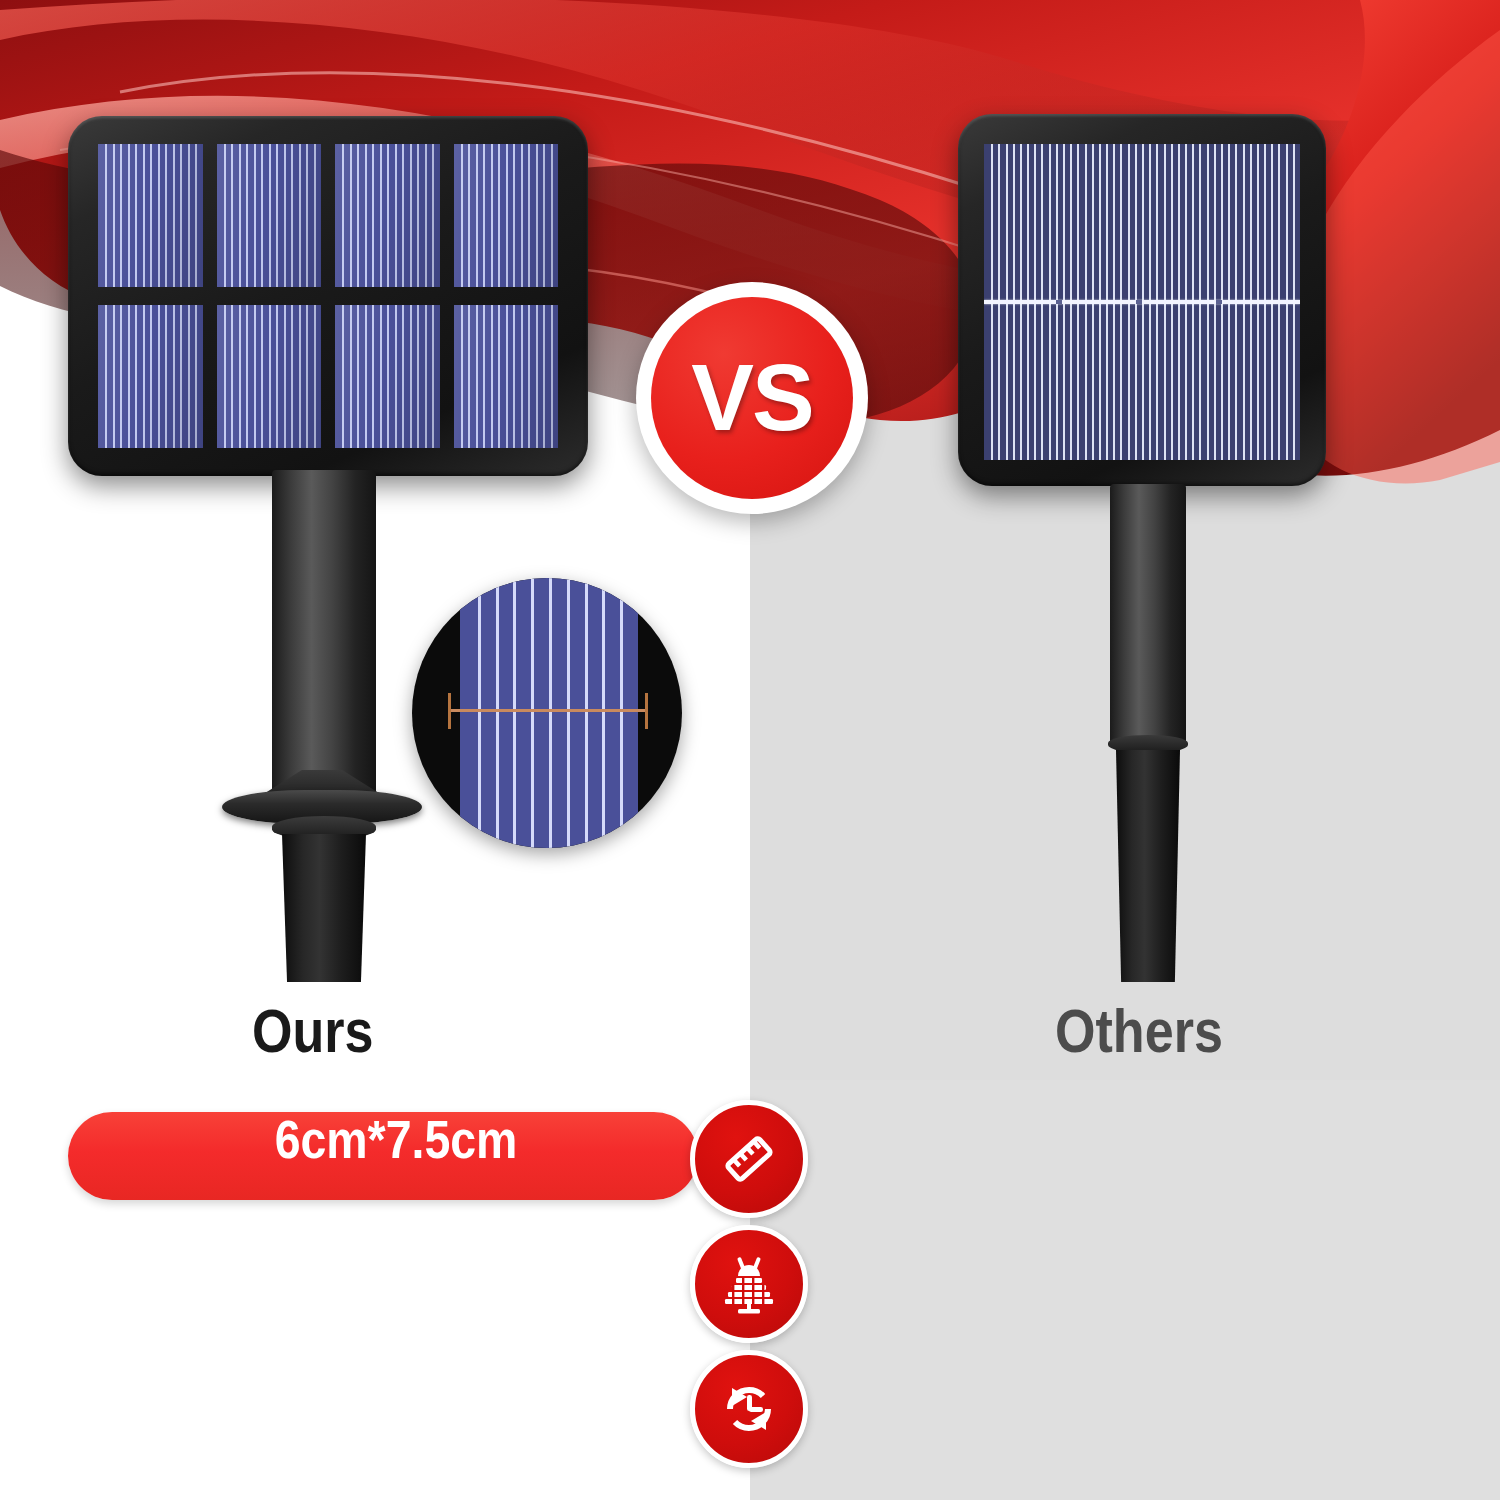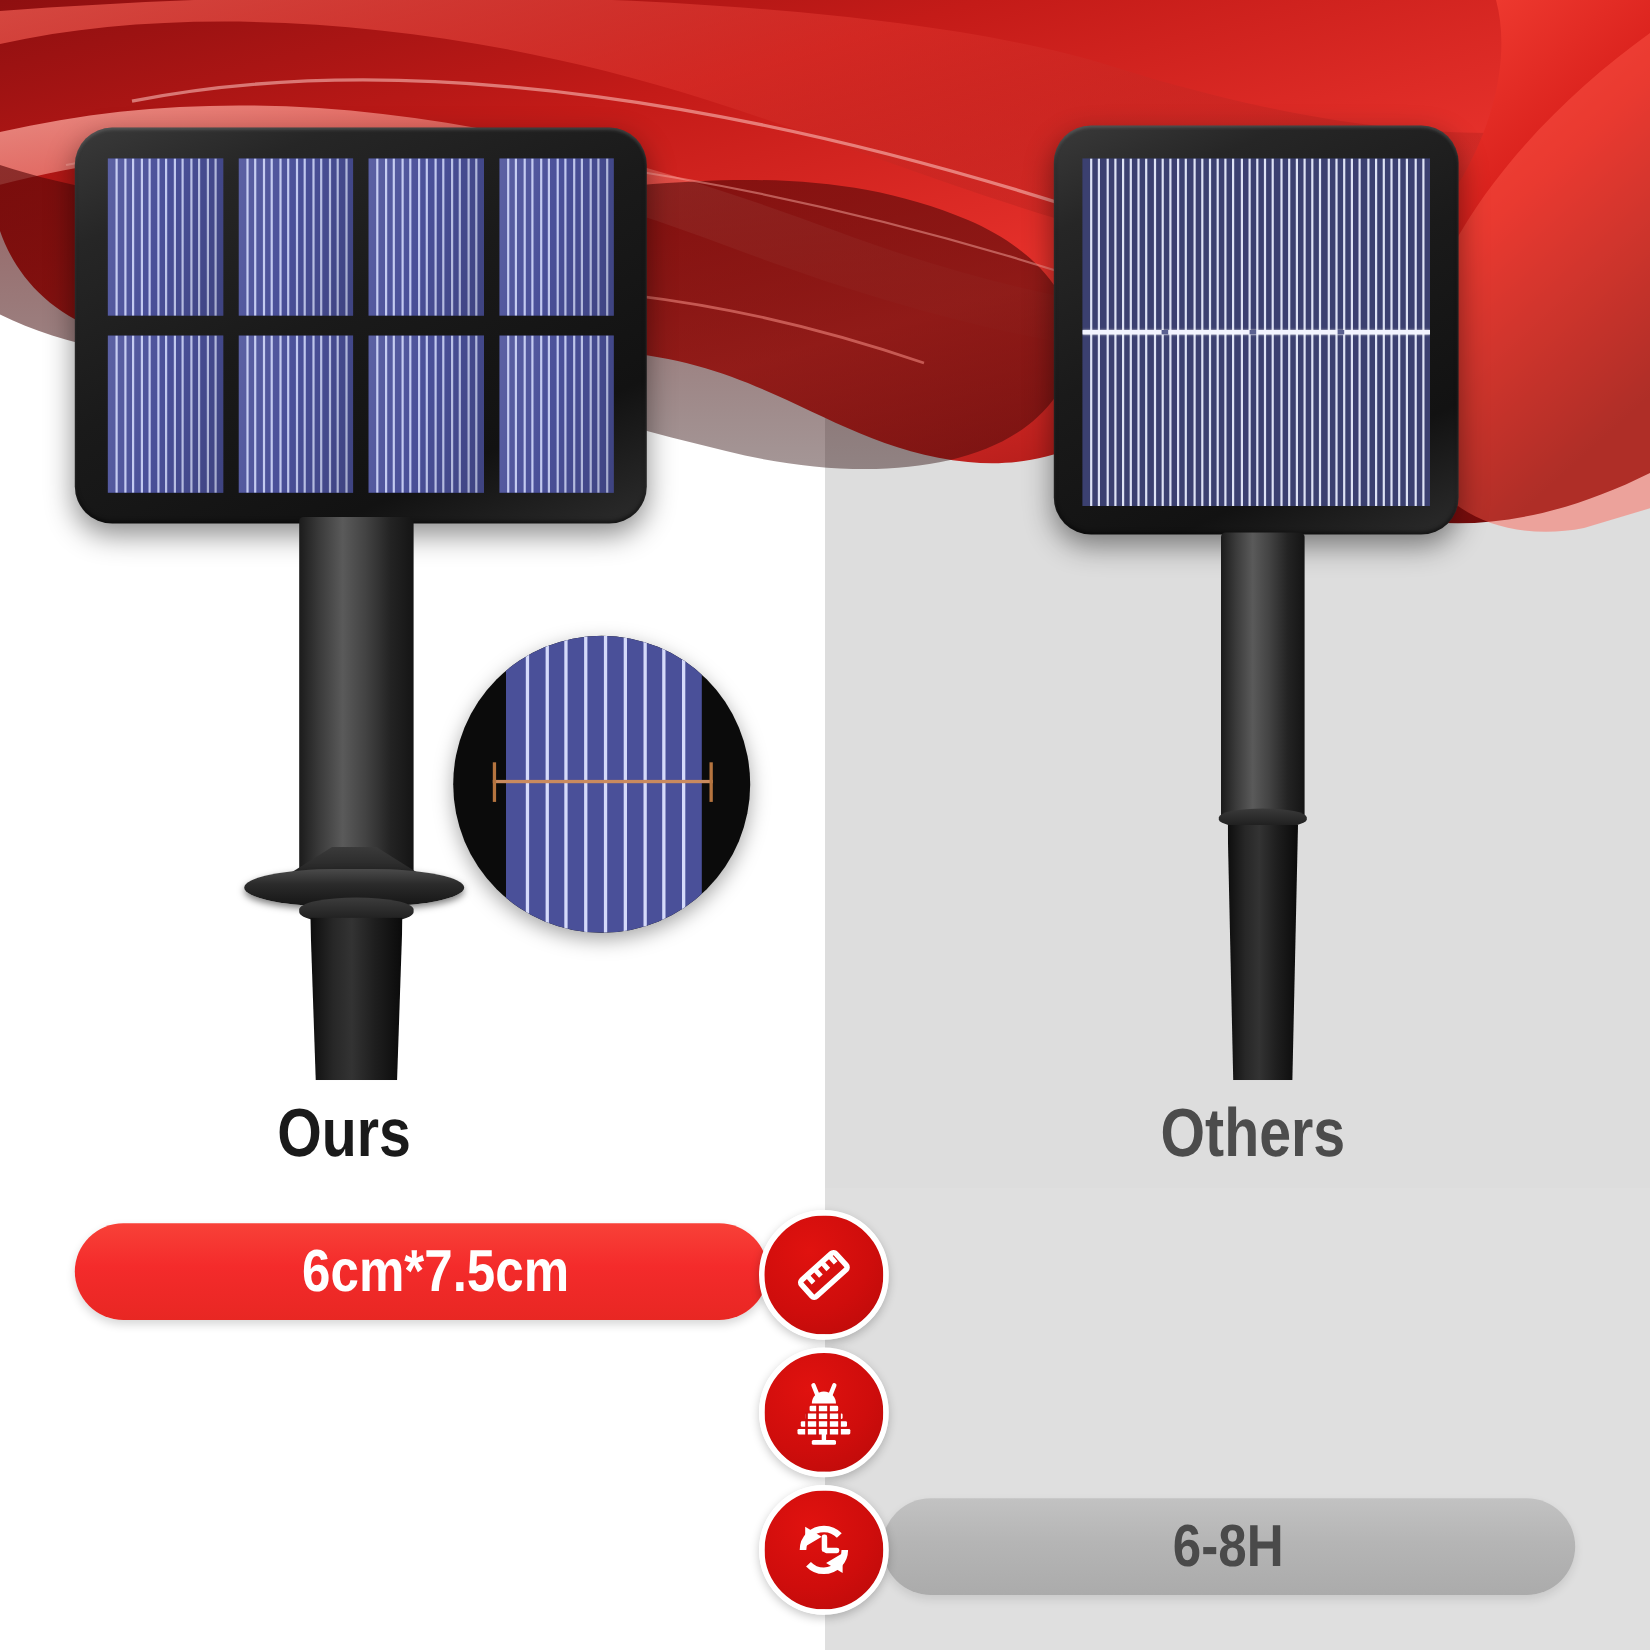--- a/index.html
+++ b/index.html
@@ -145,21 +145,21 @@
   }
   #label-ours   { left:252px;  top:1000px; color:#1a1a1a; }
   #label-others { left:1055px; top:1000px; color:#4c4c4c; }
 
   
   #rows { position:absolute; left:0; top:1098px; width:1500px; }
   .row { position:relative; height:125px; }
 
   .bar {
     position:absolute; top:14px; height:88px; border-radius:44px;
-    display:flex; align-items:center;
+    display:flex; align-items:flex-start;
   }
   .bar-left {
     left:68px; width:630px;
     background:linear-gradient(180deg,#f84138 0%,#f42b2b 45%,#e82723 100%);
     justify-content:center;
     box-shadow:0 4px 9px rgba(0,0,0,.16);
   }
   .bar-right {
     left:802px; width:630px;
     background:linear-gradient(180deg,#c2c2c2 0%,#b5b5b5 45%,#ababab 100%);
@@ -446,20 +446,25 @@
         <div class="finger" style="left: 106.8px;"></div>
         <div class="finger" style="left: 124.6px;"></div>
         <div class="finger" style="left: 142.4px;"></div>
         <div class="finger" style="left: 160.2px;"></div>
       </div>
     <div id="mag-busbar"></div>
     <div class="mag-tick" style="left:36px;"></div>
     <div class="mag-tick" style="left:233px;"></div>
   </div>
 
+  <div id="vs-badge">
+    <div id="vs-inner">
+      <span id="vs-text">VS</span>
+    </div>
+  </div>
 
   <div class="side-label" id="label-ours">Ours</div>
   <div class="side-label" id="label-others">Others</div>
 
   <div id="rows">
 
     <div class="row">
       <div class="bar bar-left">
         <span class="bar-text">6cm*7.5cm</span>
       </div>
@@ -499,23 +504,20 @@
             <rect x="46" y="33" width="2.4" height="21"></rect>
           </g>
 
           <rect x="31" y="52" width="4" height="7" fill="#fff"></rect>
           <rect x="22" y="58" width="22" height="4.5" rx="1.5" fill="#fff"></rect>
         </svg>
       </div>
     </div>
 
     <div class="row">
-      <div class="bar bar-right">
-        <span class="bar-text">6-8H</span>
-      </div>
       <div class="icon-circle">
         <svg width="66" height="66" viewBox="0 0 66 66">
 
           <path d="M14 33 a19 19 0 0 1 19 -19 a19 19 0 0 1 14 6" fill="none" stroke="#fff" stroke-width="6" stroke-linecap="butt"></path>
           <polygon points="16,12 16,30 31,21" fill="#fff"></polygon>
           <path d="M52 33 a19 19 0 0 1 -19 19 a19 19 0 0 1 -14 -6" fill="none" stroke="#fff" stroke-width="6" stroke-linecap="butt"></path>
           <polygon points="50,54 50,36 35,45" fill="#fff"></polygon>
 
           <rect x="31" y="19" width="5" height="16" rx="2.2" fill="#fff"></rect>
           <rect x="33" y="31" width="14" height="5" rx="2.2" fill="#fff"></rect>

